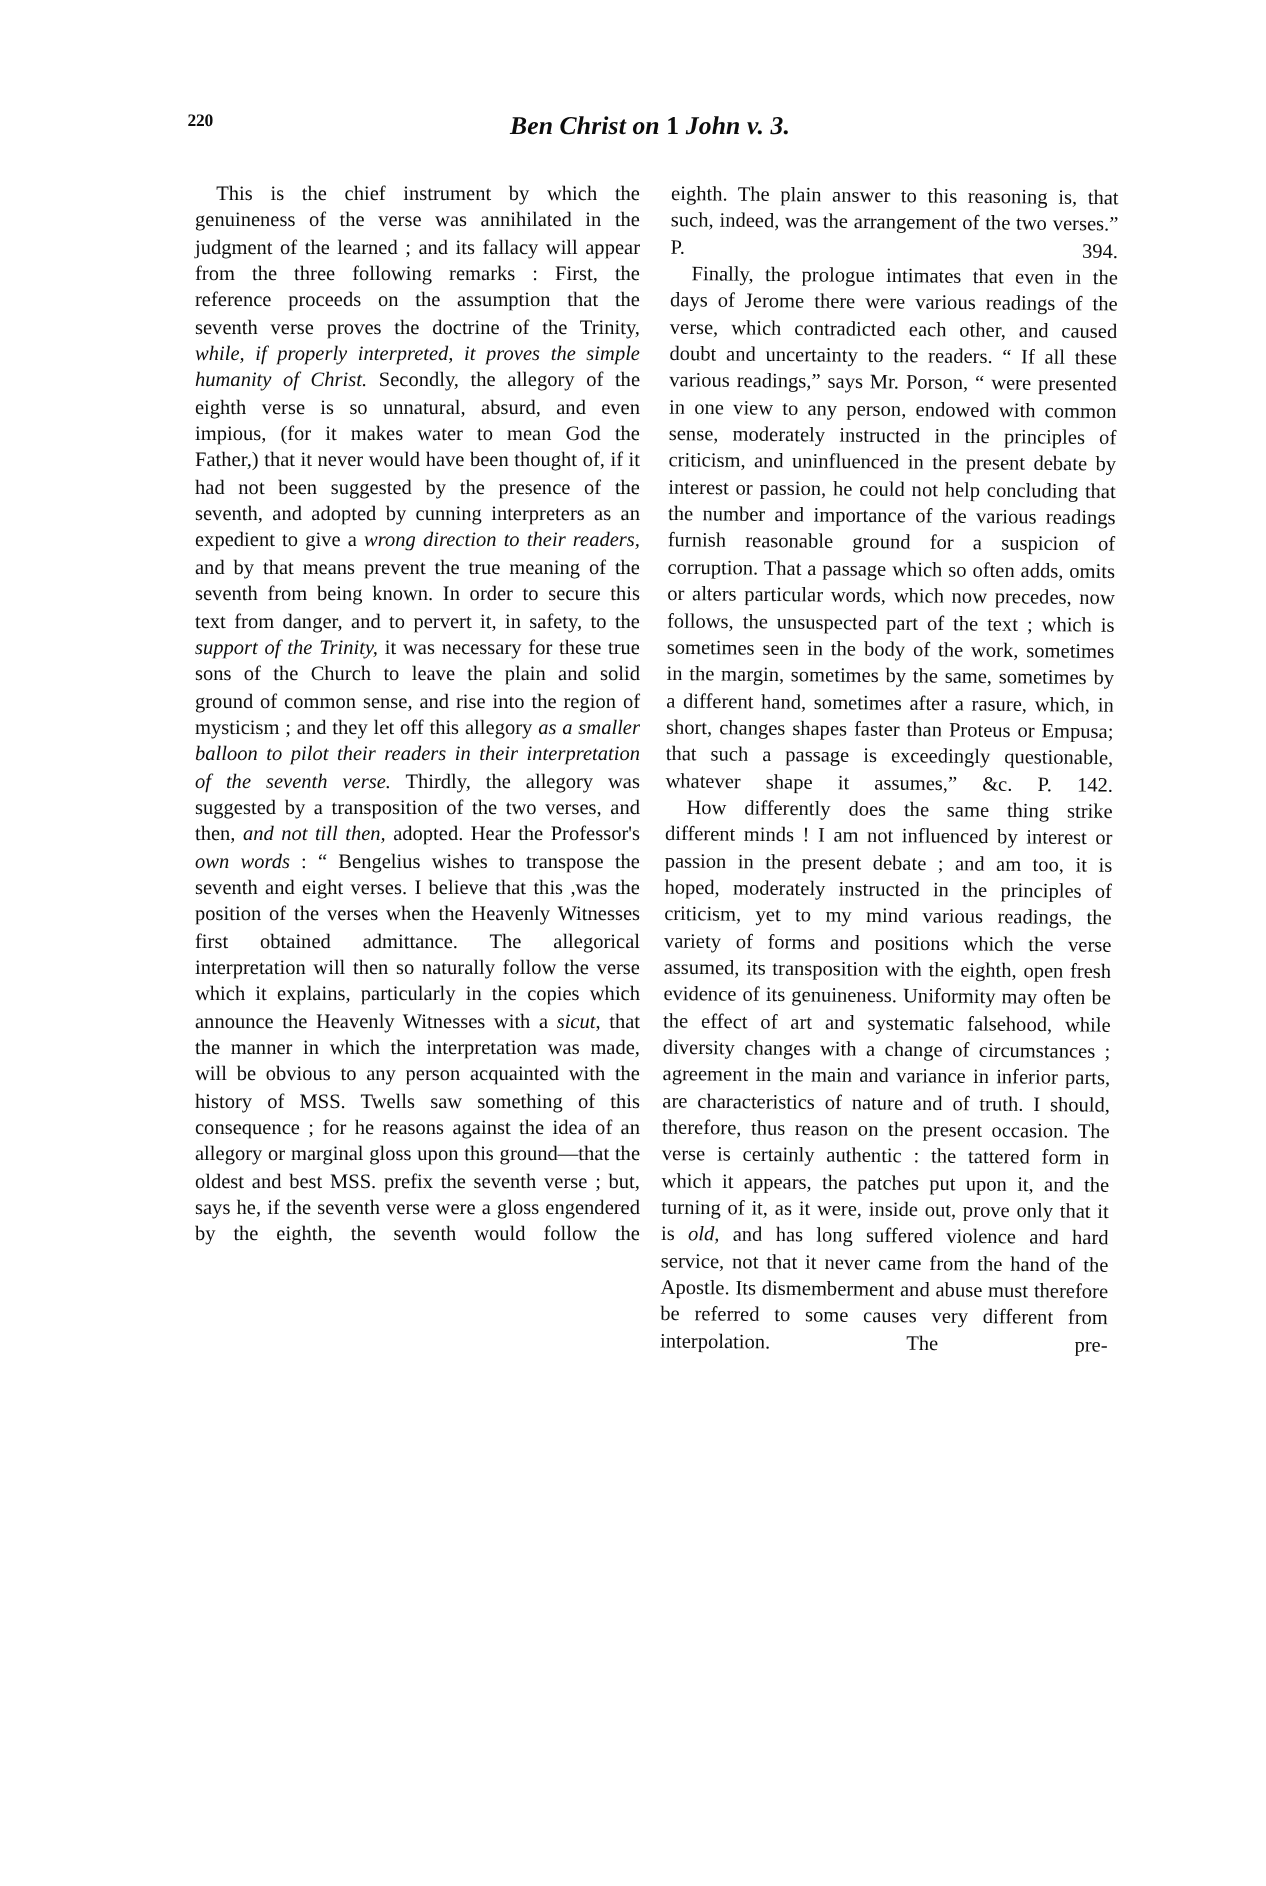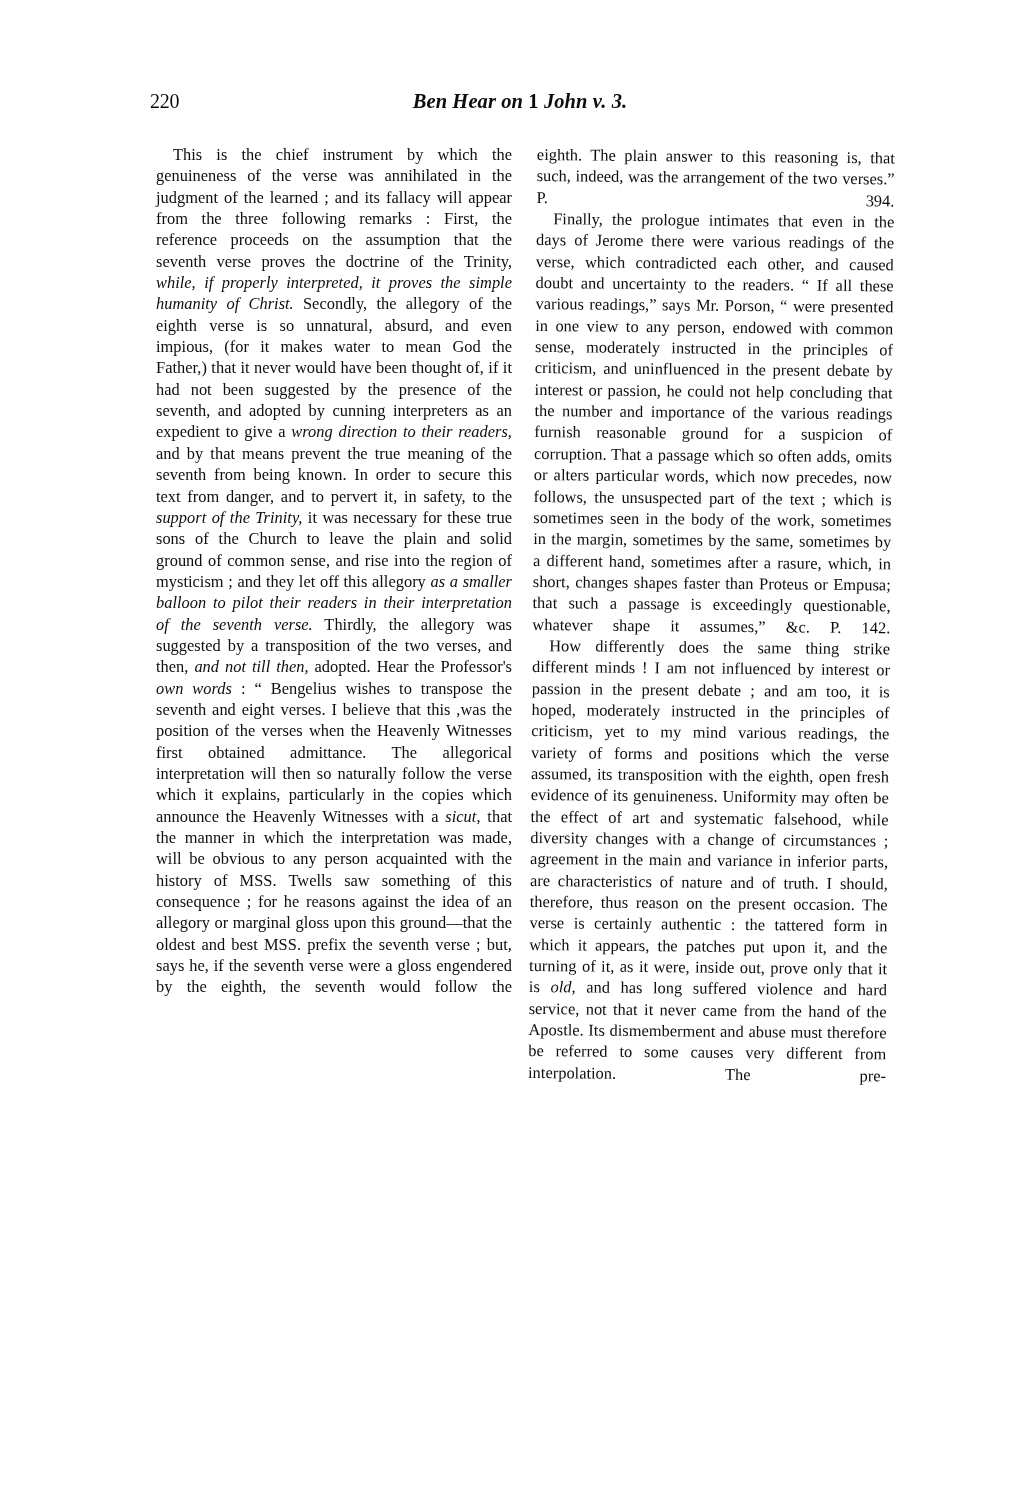--- a/index.html
+++ b/index.html
@@ -30,22 +30,22 @@
     position: absolute;
     left: 150px;
     top: 90px;
     width: 740px;
     height: 30px;
   }
   .folio {
     position: absolute;
     left: 0;
     top: 0;
-    font-size: 20px;
-    font-weight: 400;
+    font-size: 14px;
+    font-weight: 700;
     letter-spacing: -0.2px;
   }
   .head-title {
     position: absolute;
     left: 0;
     top: 0;
     width: 740px;
     text-align: center;
     font-size: 20.5px;
     font-style: italic;
@@ -94,21 +94,21 @@
     text-align-last: justify;
   }
 </style>
 </head>
 <body>
 
 <div class="page">
 
   <div class="running-head">
     <span class="folio">220</span>
-    <span class="head-title"><i>Ben Hear on </i><span class="rom">1 </span><i>John v. 3.</i></span>
+    <span class="head-title"><i>Ben Christ on </i><span class="rom">1 </span><i>John v. 3.</i></span>
   </div>
 
   <div class="col col-left" id="left-col">
       <p id="lc-p2" class="indent"><span>This is the chief instrument by which the genuineness of the verse was annihilated in the judgment of the learned ; and its fallacy will appear from the three following remarks : First, the reference proceeds on the assumption that the seventh verse proves the doctrine of the Trinity, </span><i>while, if properly interpreted, it proves the simple humanity of Christ.</i><span> Secondly, the allegory of the eighth verse is so unnatural, absurd, and even impious, (for it makes water to mean God the Father,) that it never would have been thought of, if it had not been suggested by the presence of the seventh, and adopted by cunning interpreters as an expedient to give a </span><i>wrong direction to their readers,</i><span> and by that means prevent the true meaning of the seventh from being known. In order to secure this text from danger, and to pervert it, in safety, to the </span><i>support of the Trinity,</i><span> it was necessary for these true sons of the Church to leave the plain and solid ground of common sense, and rise into the region of mysticism ; and they let off this allegory </span><i>as a smaller balloon to pilot their readers in their interpretation of the seventh verse.</i><span> Thirdly, the allegory was suggested by a transposition of the two verses, and then, </span><i>and not till then,</i><span> adopted. Hear the Professor's </span><i>own words</i><span> : “ Bengelius wishes to transpose the seventh and eight verses. I believe that this ,was the position of the verses when the Heavenly Witnesses first obtained admittance. The allegorical interpretation will then so naturally follow the verse which it explains, particularly in the copies which announce the Heavenly Witnesses with a </span><i>sicut</i><span>, that the manner in which the interpretation was made, will be obvious to any person acquainted with the history of MSS. Twells saw something of this consequence ; for he reasons against the idea of an allegory or marginal gloss upon this ground—that the oldest and best MSS. prefix the seventh verse ; but, says he, if the seventh verse were a gloss engendered by the eighth, the seventh would follow the</span></p>
     </div>
   <div class="col col-right" id="right-col">
       <p id="rc-p1"><span>eighth. The plain answer to this reasoning is, that such, indeed, was the arrangement of the two verses.” P. 394.</span></p>
       <p id="rc-p2" class="indent"><span>Finally, the prologue intimates that even in the days of Jerome there were various readings of the verse, which contradicted each other, and caused doubt and uncertainty to the readers. “ If all these various readings,” says Mr. Porson, “ were presented in one view to any person, endowed with common sense, moderately instructed in the principles of criticism, and uninfluenced in the present debate by interest or passion, he could not help concluding that the number and importance of the various readings furnish reasonable ground for a suspicion of corruption. That a passage which so often adds, omits or alters particular words, which now precedes, now follows, the unsuspected part of the text ; which is sometimes seen in the body of the work, sometimes in the margin, sometimes by the same, sometimes by a different hand, sometimes after a rasure, which, in short, changes shapes faster than Proteus or Empusa; that such a passage is exceedingly questionable, whatever shape it assumes,” &amp;c. P. 142.</span></p>
       <p id="rc-p3" class="indent"><span>How differently does the same thing strike different minds ! I am not influenced by interest or passion in the present debate ; and am too, it is hoped, moderately instructed in the principles of criticism, yet to my mind various readings, the variety of forms and positions which the verse assumed, its transposition with the eighth, open fresh evidence of its genuineness. Uniformity may often be the effect of art and systematic falsehood, while diversity changes with a change of circumstances ; agreement in the main and variance in inferior parts, are characteristics of nature and of truth. I should, therefore, thus reason on the present occasion. The verse is certainly authentic : the tattered form in which it appears, the patches put upon it, and the turning of it, as it were, inside out, prove only that it is </span><i>old,</i><span> and has long suffered violence and hard service, not that it never came from the hand of the Apostle. Its dismemberment and abuse must therefore be referred to some causes very different from interpolation. The pre-</span></p>
     </div>

